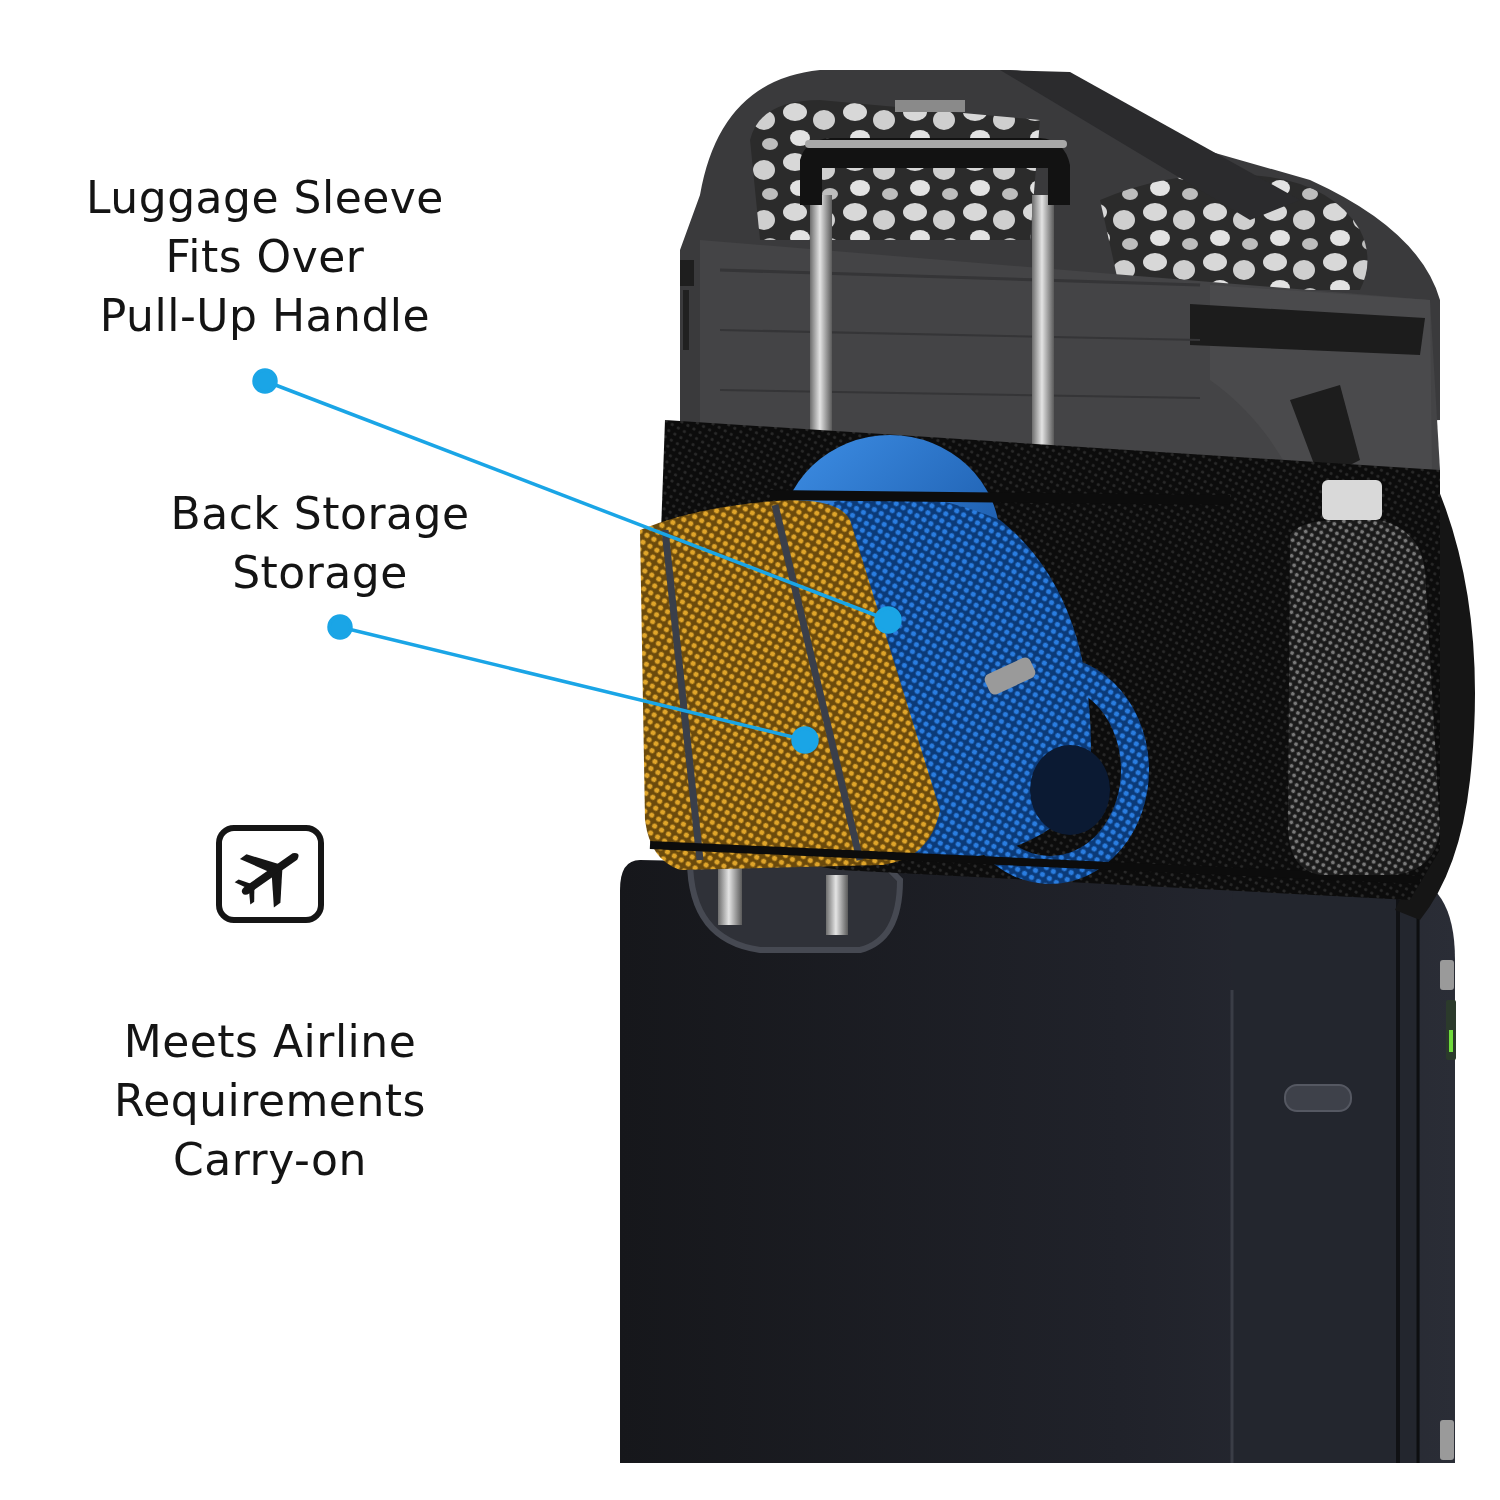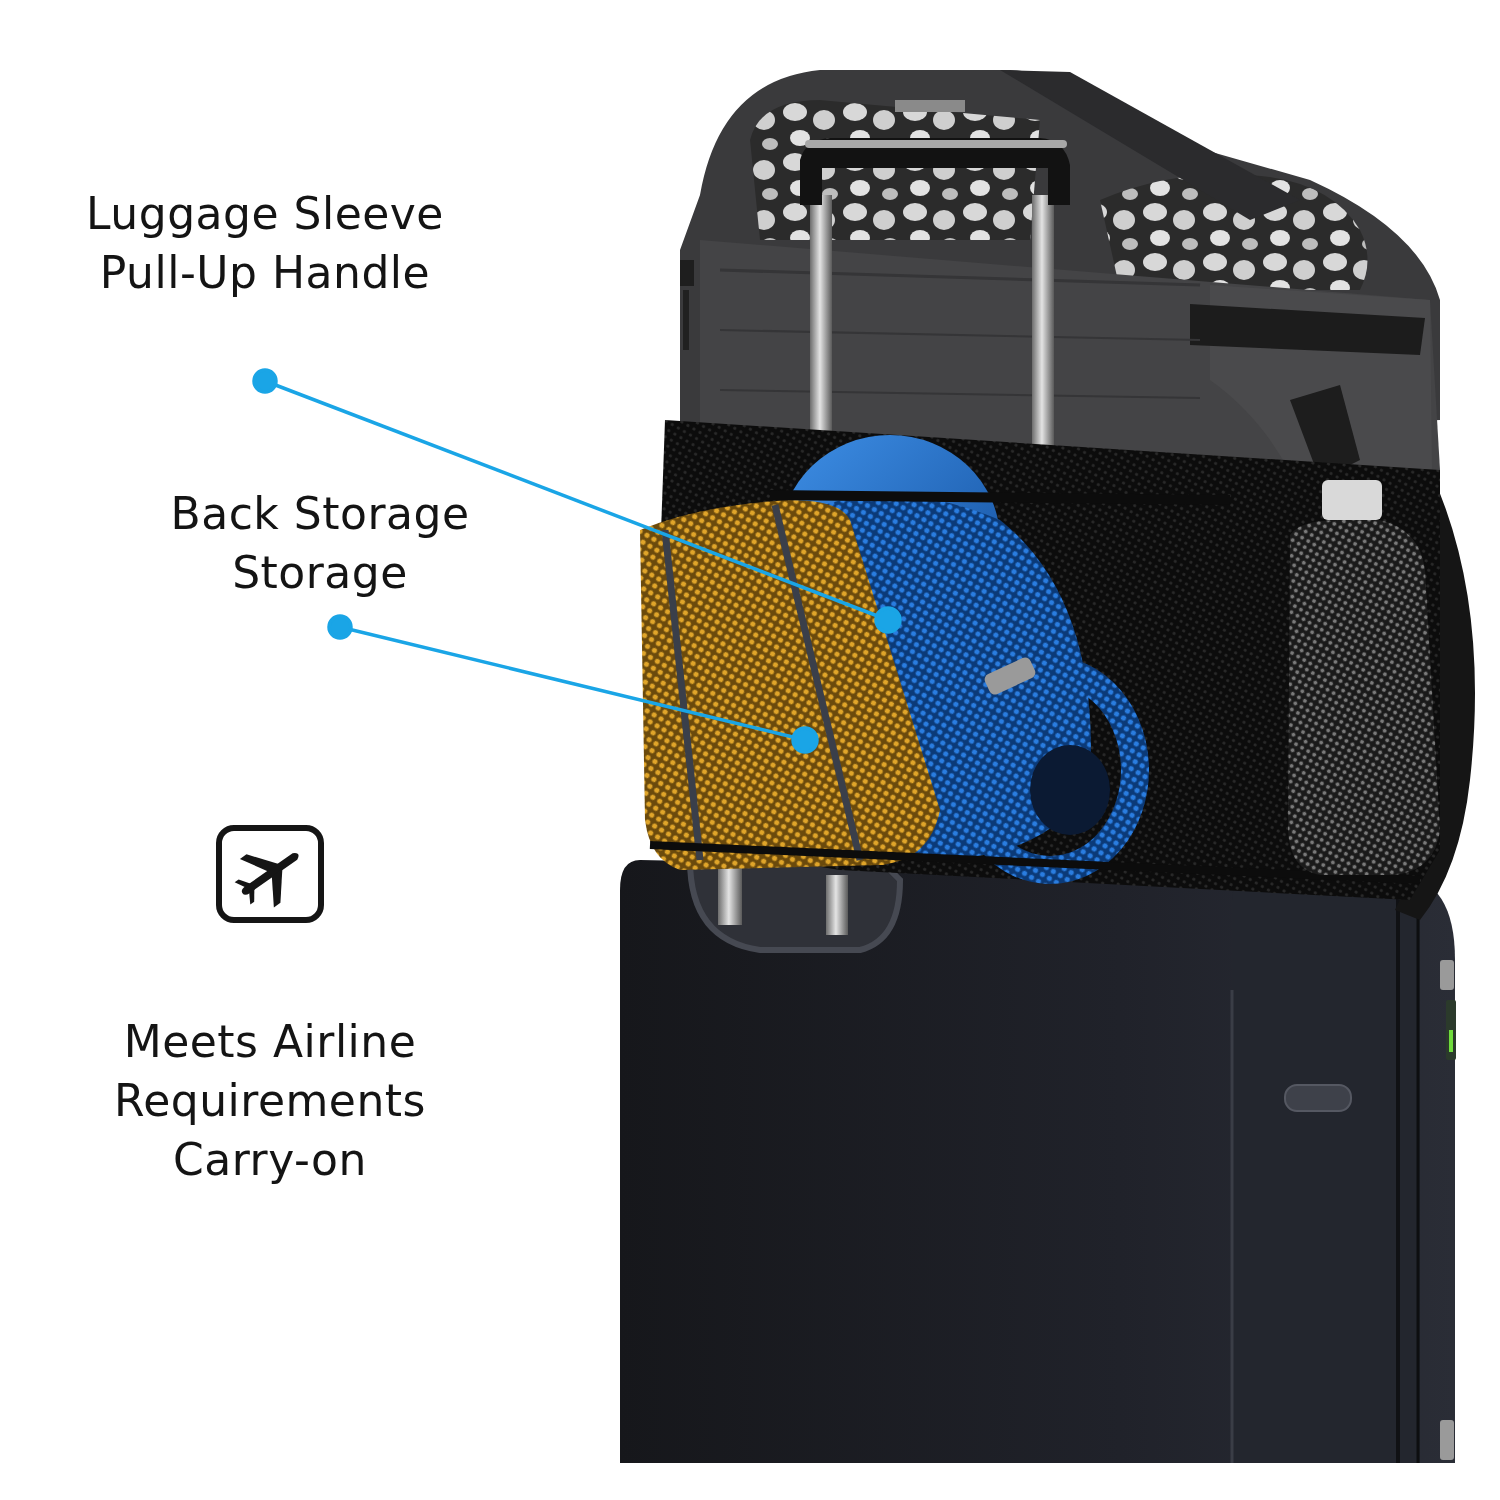--- a/index.html
+++ b/index.html
@@ -4,21 +4,21 @@
   <style>
     html, body { margin: 0; padding: 0; background: #ffffff; }
     body { width: 1500px; height: 1500px; position: relative; overflow: hidden;
            font-family: "DejaVu Sans", "Liberation Sans", sans-serif; }
     .label {
       position: absolute; color: #141414; text-align: center;
       font-family: "DejaVu Sans", sans-serif; font-size: 44px; line-height: 59px;
       letter-spacing: 0.5px;
     }
     .label span { display: block; white-space: nowrap; }
-    #label-sleeve { left: 30px; top: 184px; width: 470px; }
+    #label-sleeve { left: 30px; top: 168px; width: 470px; }
     #label-pocket { left: 120px; top: 484px; width: 400px; }
     #label-airline { left: 50px; top: 1012px; width: 440px; }
     .plane-box {
       position: absolute; left: 216px; top: 825px; width: 108px; height: 98px;
       border: 6px solid #151515; border-radius: 18px; box-sizing: border-box;
       display: flex; align-items: center; justify-content: center; background: #fff;
     }
     .scene { position: absolute; left: 0; top: 0; width: 1500px; height: 1500px; }
     .overlay { position: absolute; left: 0; top: 0; width: 1500px; height: 1500px; pointer-events: none; }
   </style>
@@ -152,20 +152,21 @@
     <circle cx="265" cy="381" r="11"></circle>
     <circle cx="888" cy="620" r="12"></circle>
     <line x1="340" y1="627" x2="805" y2="740"></line>
     <circle cx="340" cy="627" r="11"></circle>
     <circle cx="805" cy="740" r="12"></circle>
   </g>
 </svg>
 
 <div class="label" id="label-sleeve">
   <span>Luggage Sleeve</span>
+  <span>Fits Over</span>
   <span>Pull-Up Handle</span>
 </div>
 
 <div class="label" id="label-pocket">
   <span>Back Storage</span>
   <span>Storage</span>
 </div>
 
 <div class="plane-box">
   <svg width="80" height="72" viewBox="0 0 100 90" xmlns="http://www.w3.org/2000/svg">

